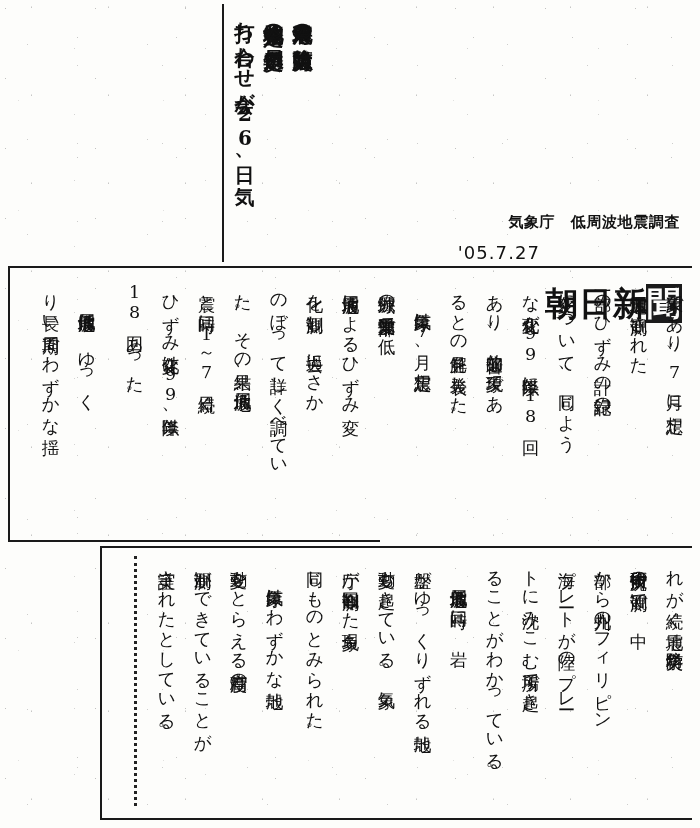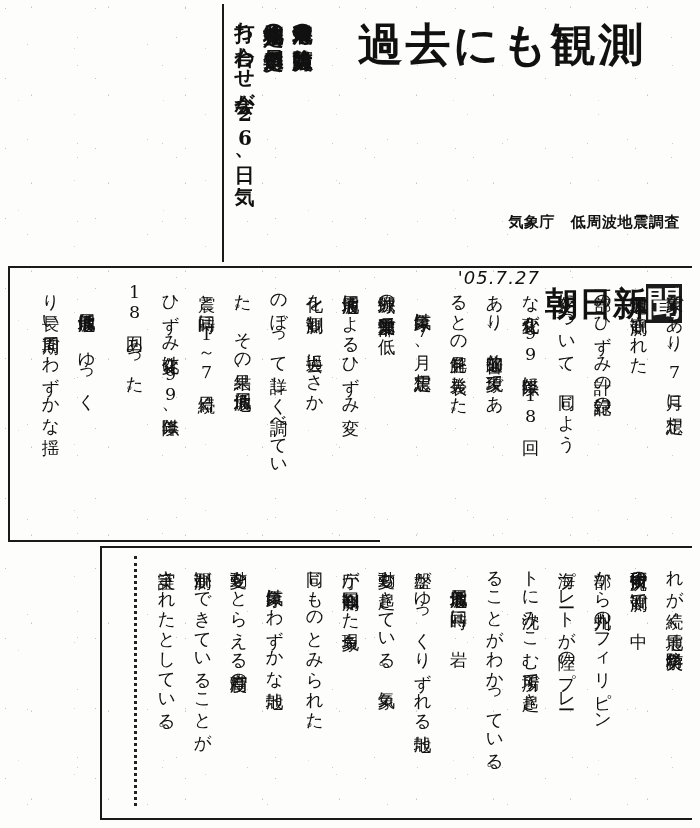--- a/index.html
+++ b/index.html
@@ -77,23 +77,22 @@
     font-size: 15px;
     font-weight: bold;
     letter-spacing: .04em;
     white-space: nowrap;
     text-align: right;
   }
 
   .dateline {
     position: absolute;
     right: 150px;
-    top: 261px;
+    top: 236px;
     font-size: 18px;
-    font-style: italic;
     font-family: "DejaVu Sans", sans-serif;
     letter-spacing: .06em;
   }
   .masthead {
     position: absolute;
     right: 8px;
     top: 240px;
     font-size: 33px;
     font-weight: bold;
     letter-spacing: .02em;
@@ -155,21 +154,20 @@
   .band-lower .col { top: 558px; height: 248px; }
 </style>
 </head>
 <body>
 
 <div class="page">
   <div class="grain"></div>
 
   <div class="headline-area">
     <div class="headline-main">
-      <span class="l2">過去にも観測</span>
     </div>
     <div class="subhead">気象庁　低周波地震調査</div>
     <div class="dateline">'05.7.27</div>
     <div class="masthead">
       <span>朝日新</span><span class="last">聞</span>
     </div>
   </div>
 
   <div class="kicker">
     <div class="vtext">打ち合わせ会が26日、気</div>

